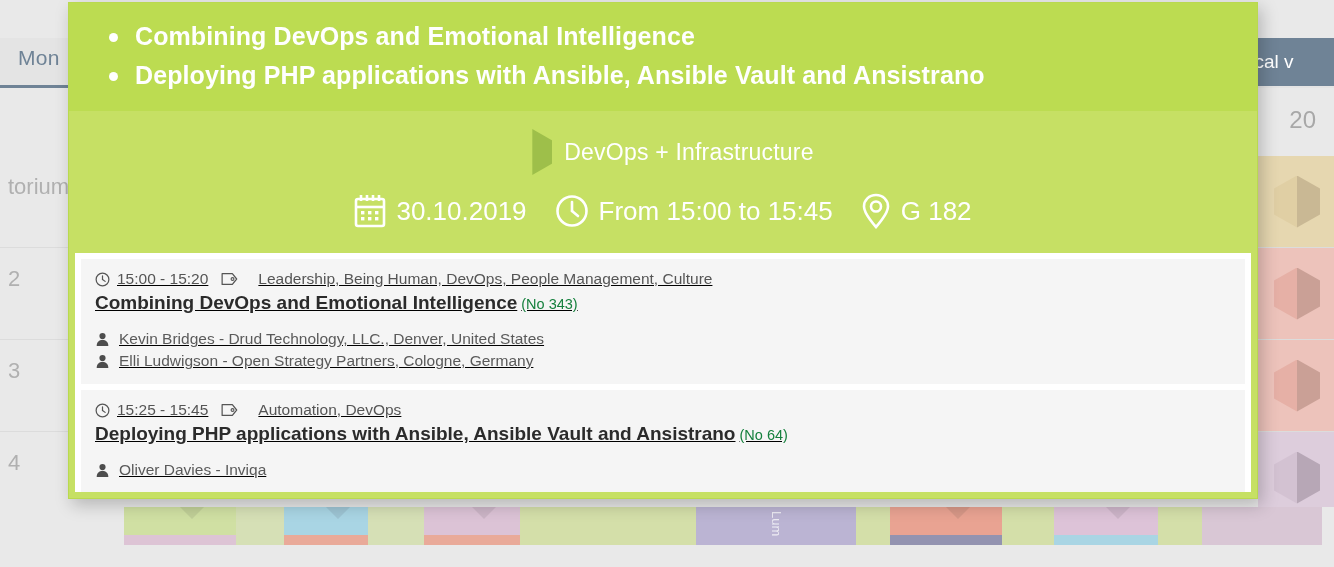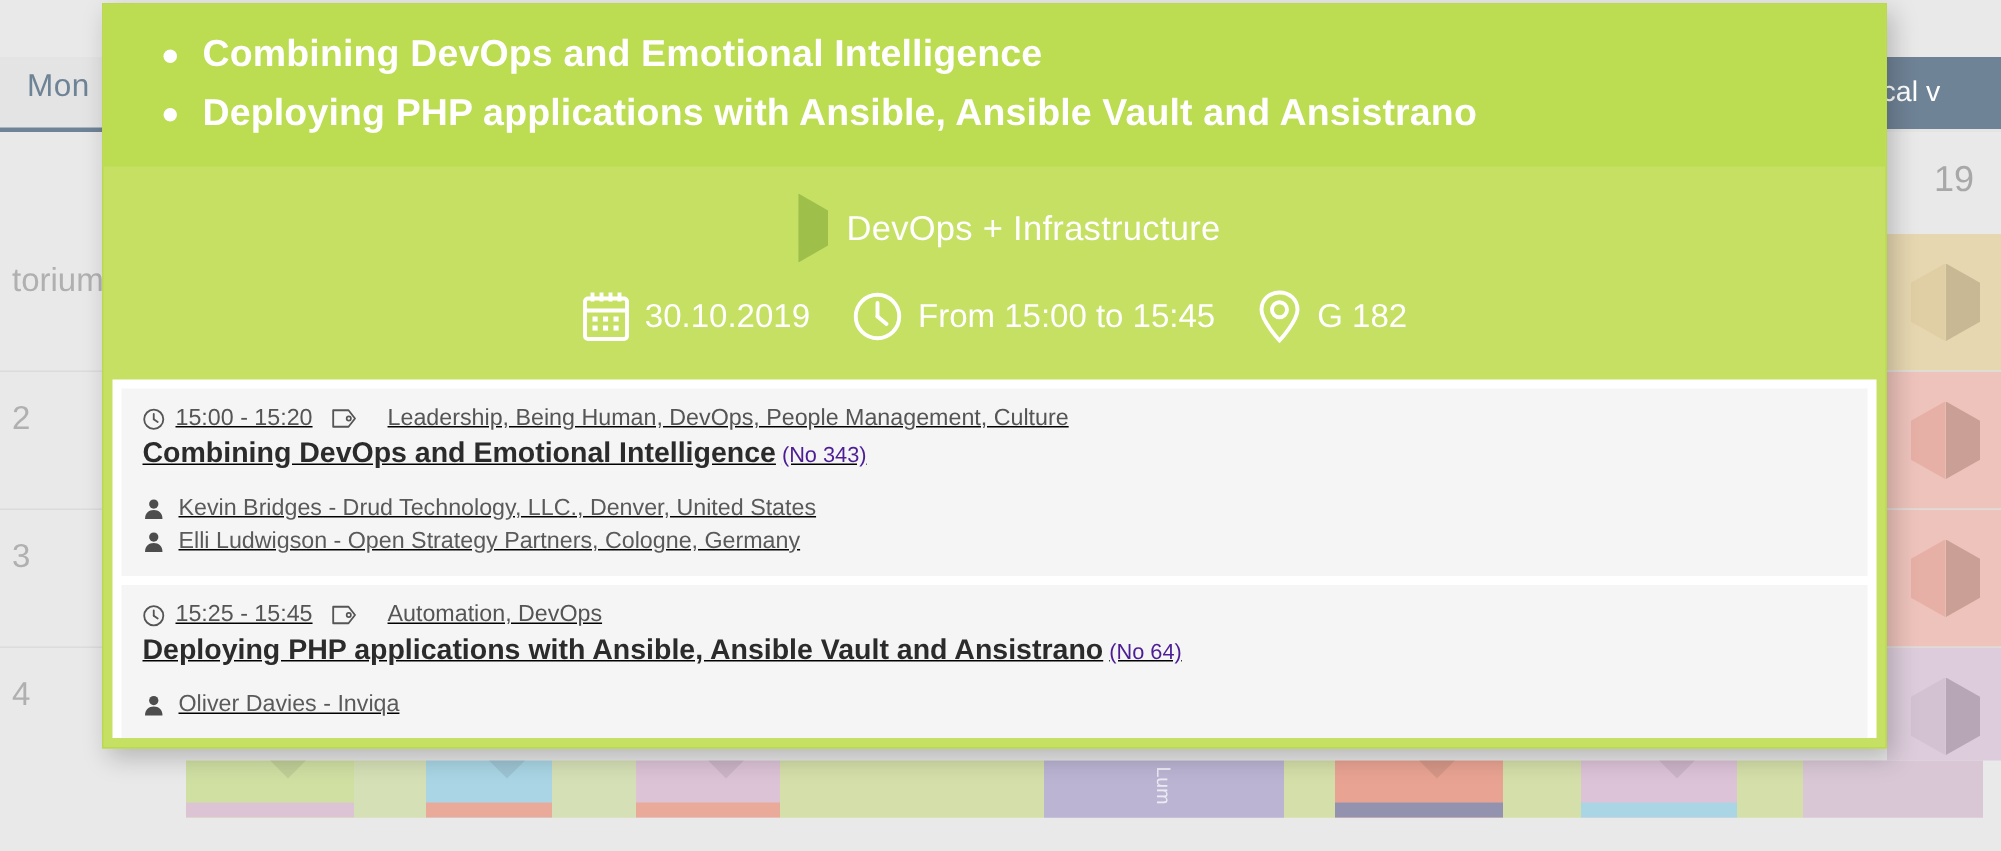--- a/index.html
+++ b/index.html
@@ -194,21 +194,21 @@
     color: #ffffff;
     font-size: 23px;
     letter-spacing: .2px;
   }
   .meta-line {
     display: flex;
     align-items: center;
     justify-content: center;
     gap: 12px;
     color: #ffffff;
-    font-size: 22px;
+    font-size: 26px;
   }
   .meta-item {
     display: flex;
     align-items: center;
     gap: 10px;
     padding: 0 8px;
   }
   .meta-item svg { display: block; }
 
   .ov-body {
@@ -238,21 +238,21 @@
   .sess-title {
     margin-top: 3px;
     font-size: 19px;
     font-weight: bold;
     color: #2b2b2b;
     white-space: nowrap;
   }
   .sess-no {
     font-size: 14.5px;
     font-weight: normal;
-    color: #4c1d95;
+    color: #15803d;
     margin-left: 4px;
   }
   .speakers { margin-top: 14px; }
   .speaker {
     display: flex;
     align-items: center;
     gap: 9px;
     color: #5a5a5a;
     font-size: 15.5px;
     line-height: 22px;
@@ -266,21 +266,21 @@
 <div class="app">
 
   <div class="app-tabs">
     <div class="tab-mon">Mon</div>
     <div class="tab-underline"></div>
   </div>
 
   <div class="vertical-view-btn">ertical v</div>
 
   <div class="time-axis">
-    <div class="time-label">19</div>
+    <div class="time-label">20</div>
   </div>
 
   <div class="grid-rows">
       <div class="grid-row">
         <div class="row-label">torium</div>
         <div class="row-cell" style="background: rgb(230, 215, 176);">
           <span class="hexicon">
             <span class="hx-l" style="background: rgb(224, 207, 164);"></span>
             <span class="hx-r" style="background: rgb(201, 184, 148);"></span>
           </span>

